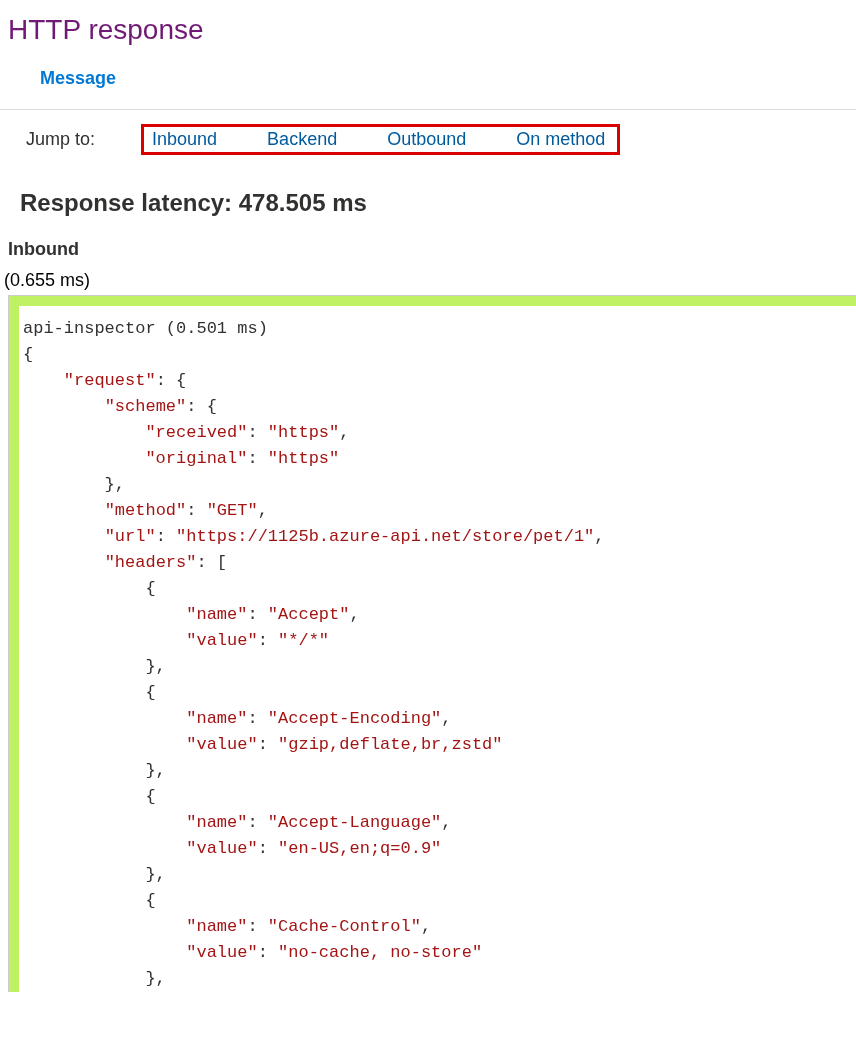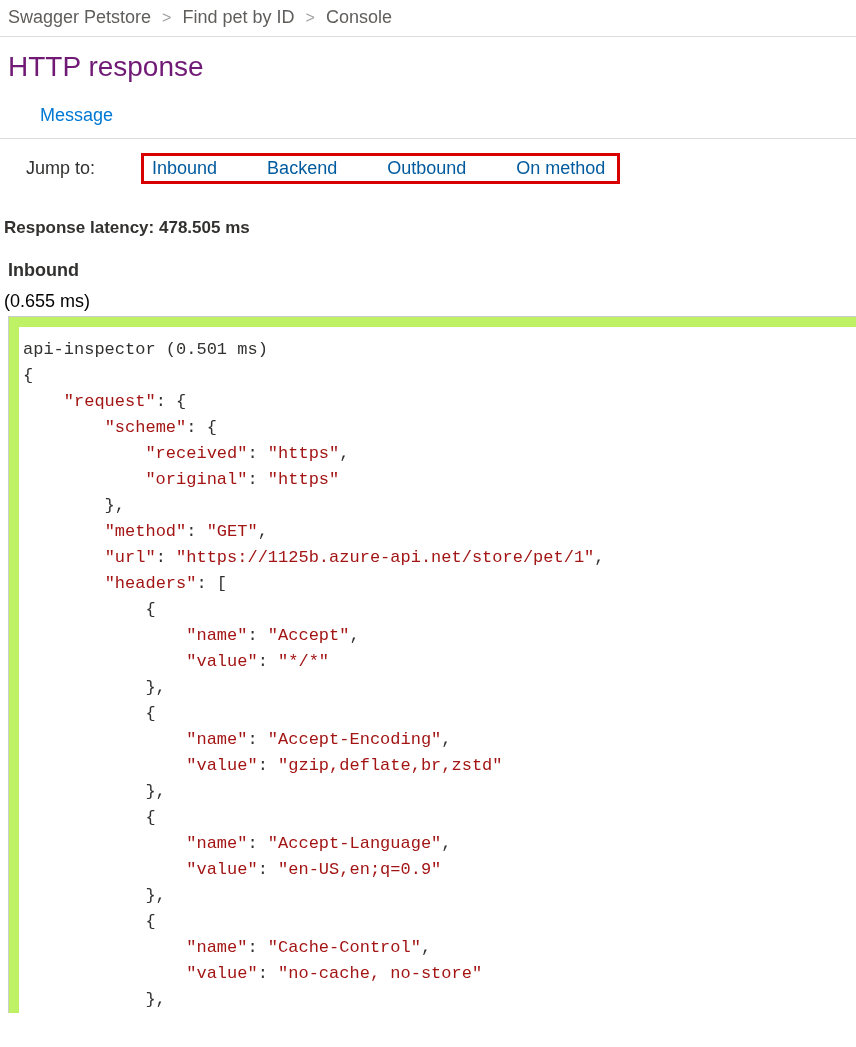--- a/index.html
+++ b/index.html
@@ -27,22 +27,23 @@
   }
   .page-title {
     font-size: 28px;
     font-weight: 400;
     color: #701a75;
     margin: 14px 0 12px 8px;
   }
   .tabs {
     display: flex;
     gap: 10px;
-    padding: 0 0 0 26px;
+    padding: 0 0 8px 26px;
     border-bottom: 1px solid #dcdcdc;
+    font-weight: bold;
   }
   .tab {
     padding: 10px 14px 12px 14px;
     font-size: 18px;
     cursor: pointer;
   }
   .tab-message { color: #0078d4; }
   .tab-trace {
     color: #323130;
     border: 2px dashed #d90000;
@@ -63,23 +64,23 @@
     padding: 2px 12px 2px 8px;
     gap: 50px;
   }
   .jumpto-links a {
     color: #005a9e;
     text-decoration: none;
     font-size: 18px;
     cursor: pointer;
   }
   .latency {
-    font-size: 17px;
+    font-size: 24px;
     font-weight: 700;
-    margin: 20px 0 18px 4px;
+    margin: 20px 0 18px 20px;
   }
   .section-heading {
     font-size: 18px;
     font-weight: 700;
     margin: 22px 0 10px 8px;
   }
   .section-subtime {
     font-size: 18px;
     color: #000000;
     margin: 0 0 4px 4px;
@@ -104,27 +105,20 @@
     white-space: pre;
     overflow: hidden;
   }
   .k { color: #a31515; } 
 </style>
 </head>
 <body>
 
 <div class="container">
 
-  <div class="breadcrumb">
-    <span>Swagger Petstore</span>
-    <span class="sep">&gt;</span>
-    <span>Find pet by ID</span>
-    <span class="sep">&gt;</span>
-    <span>Console</span>
-  </div>
 
   <h1 class="page-title">HTTP response</h1>
 
   <div class="tabs">
     <div class="tab tab-message">Message</div>
   </div>
 
   <div class="jumpto-row">
     <span class="jumpto-label">Jump to:</span>
     <div class="jumpto-links">

